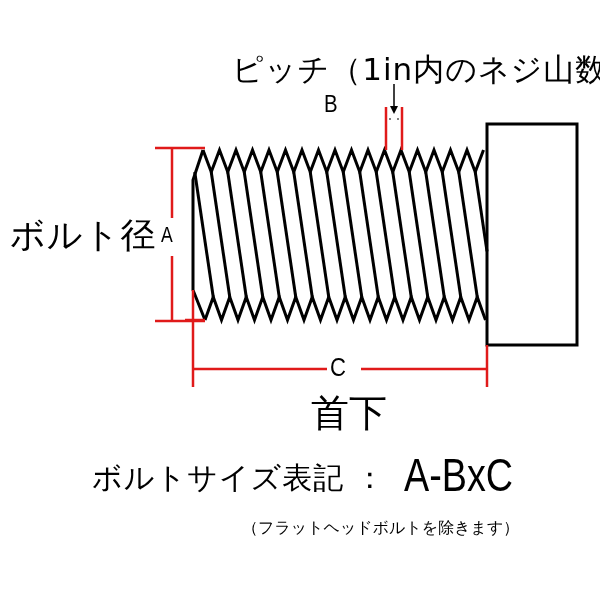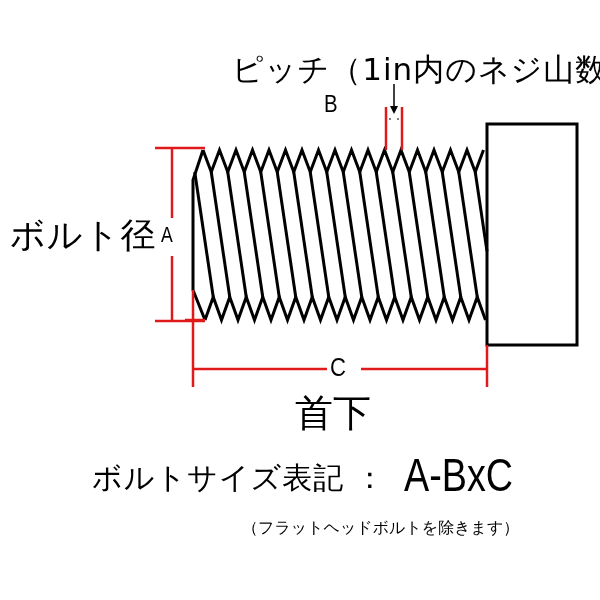--- a/index.html
+++ b/index.html
@@ -5,21 +5,21 @@
     html, body { margin: 0; padding: 0; background: #ffffff; }
     body { width: 600px; height: 600px; position: relative; overflow: hidden;
            font-family: "DejaVu Sans", "Liberation Sans", sans-serif; }
     #canvas { position: absolute; left: 0; top: 0; width: 600px; height: 600px; }
     .lbl { position: absolute; color: #000; white-space: nowrap; line-height: 1; }
     #pitch-label { left: 232px; top: 54px; font-size: 31px; letter-spacing: 1px; }
     #b-label { left: 324px; top: 92px; font-size: 24px; font-family: "Liberation Sans", sans-serif; transform: scaleX(0.85); transform-origin: left; }
     #dia-label { left: 10px; top: 218px; font-size: 35px; letter-spacing: 1px; }
     #a-label { left: 161px; top: 224px; font-size: 22px; font-family: "Liberation Sans", sans-serif; transform: scaleX(0.8); transform-origin: left; }
     #c-label { left: 330px; top: 354px; font-size: 26px; font-family: "Liberation Sans", sans-serif; transform: scaleX(0.85); transform-origin: left; }
-    #neck-label { left: 295px; top: 394px; font-size: 38px; }
+    #neck-label { left: 311px; top: 394px; font-size: 38px; }
     #size-label { left: 92px; top: 463px; font-size: 30px; letter-spacing: 1px; }
     #size-formula { left: 404px; top: 452px; font-size: 46px; font-family: "Liberation Sans", sans-serif; transform: scaleX(0.82); transform-origin: left; }
     #note-label { left: 242px; top: 520px; font-size: 16px; }
   </style>
 </head>
 <body>
 
 <svg id="canvas" width="600" height="600" viewBox="0 0 600 600" xmlns="http://www.w3.org/2000/svg">
 
   <rect x="487" y="124" width="90" height="221" fill="#fff" stroke="#000" stroke-width="3"></rect>

